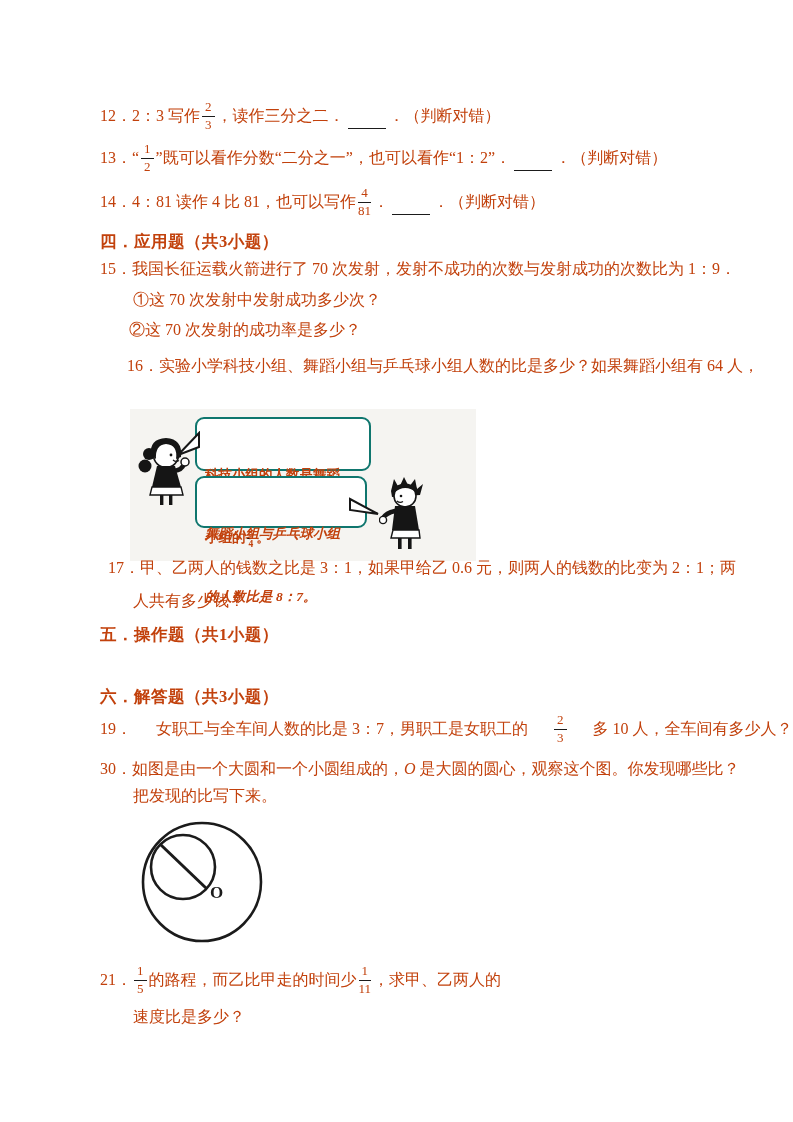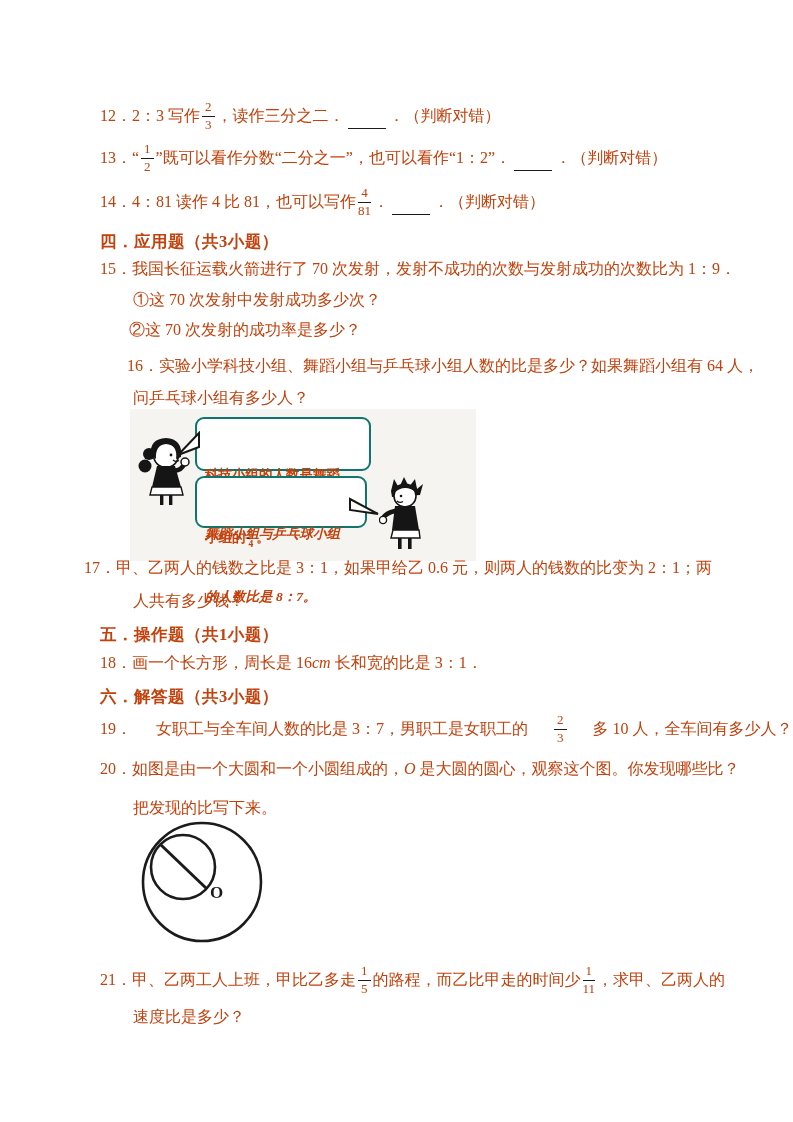--- a/index.html
+++ b/index.html
@@ -67,21 +67,20 @@
     <span>．（判断对错）</span>
   </div>
 
   <div class="row heading" style="left:100px;top:231px;">四．应用题（共3小题）</div>
 
   <div class="row" style="left:100px;top:259px;"><span>15．</span><span>我国长征运载火箭进行了 70 次发射，发射不成功的次数与发射成功的次数比为 1：9．</span></div>
   <div class="row" style="left:133px;top:290px;">①这 70 次发射中发射成功多少次？</div>
   <div class="row" style="left:129px;top:320px;">②这 70 次发射的成功率是多少？</div>
 
   <div class="row" style="left:100px;top:356px;margin-left:27px;"><span>16．</span><span>实验小学科技小组、舞蹈小组与乒乓球小组人数的比是多少？如果舞蹈小组有 64 人，</span></div>
-  <div class="row" style="left:133px;top:388px;">问乒乓球小组有多少人？</div>
 
   <div class="fig16">
 
     <svg class="figsvg" style="left:6px;top:24px;" width="58" height="74" viewBox="0 0 58 74">
       <circle cx="9" cy="33" r="6.5" fill="#151515"></circle>
       <circle cx="13" cy="21" r="6" fill="#151515"></circle>
       <circle cx="30" cy="22" r="12.5" fill="#ffffff" stroke="#151515" stroke-width="1.6"></circle>
       <path d="M15 22 Q13 6 30 5 Q47 6 45 24 L40 26 Q42 12 30 11 Q19 12 20 26 Z" fill="#151515"></path>
       <circle cx="35" cy="22" r="1.4" fill="#151515"></circle>
       <path d="M37 27 q3 2.5 6 0.5" stroke="#151515" stroke-width="1.2" fill="none"></path>
@@ -117,49 +116,47 @@
       <path d="M18 26 q3 2.5 6 0.5" stroke="#151515" stroke-width="1.2" fill="none"></path>
       <path d="M16 31 L36 31 L40 55 L13 55 Z" fill="#151515"></path>
       <path d="M16 36 Q7 38 4 43" stroke="#151515" stroke-width="4.5" fill="none" stroke-linecap="round"></path>
       <circle cx="4" cy="45" r="3.6" fill="#ffffff" stroke="#151515" stroke-width="1.4"></circle>
       <path d="M14 55 L40 55 L41 63 L12 63 Z" fill="#ffffff" stroke="#151515" stroke-width="1.4"></path>
       <rect x="19" y="63" width="3.6" height="11" fill="#151515"></rect>
       <rect x="29" y="63" width="3.6" height="11" fill="#151515"></rect>
     </svg>
   </div>
 
-  <div class="row" style="left:84px;top:558px;"><span>17．</span><span>甲、乙两人的钱数之比是 3：1，如果甲给乙 0.6 元，则两人的钱数的比变为 2：1；两</span></div>
+  <div class="row" style="left:108px;top:558px;"><span>17．</span><span>甲、乙两人的钱数之比是 3：1，如果甲给乙 0.6 元，则两人的钱数的比变为 2：1；两</span></div>
   <div class="row" style="left:133px;top:591px;">人共有多少钱？</div>
 
   <div class="row heading" style="left:100px;top:624px;">五．操作题（共1小题）</div>
 
-  <div class="row" style="left:100px;top:653px;"><span>18．</span><span>画一个长方形，周长是 16</span><span class="italic">cm</span><span> 长和宽的比是 3：1．</span></div>
 
   <div class="row heading" style="left:100px;top:686px;">六．解答题（共3小题）</div>
 
   <div class="frow" style="left:100px;top:709px;height:40px;gap:24px;">
     <span>19．</span>
     <span>女职工与全车间人数的比是 3：7，男职工是女职工的</span>
     <span class="frac"><span class="fn">2</span><span class="fd">3</span></span>
     <span>多 10 人，全车间有多少人？</span>
   </div>
 
-  <div class="row" style="left:100px;top:759px;"><span>20．</span><span>如图是由一个大圆和一个小圆组成的，</span><span class="italic">O</span><span> 是大圆的圆心，观察这个图。你发现哪些比？</span></div>
-  <div class="row" style="left:133px;top:786px;margin-top:12px;">把发现的比写下来。</div>
+  <div class="row" style="left:100px;top:759px;"><span>30．</span><span>如图是由一个大圆和一个小圆组成的，</span><span class="italic">O</span><span> 是大圆的圆心，观察这个图。你发现哪些比？</span></div>
+  <div class="row" style="left:133px;top:786px;">把发现的比写下来。</div>
 
   <svg class="fig20" width="135" height="138" viewBox="0 0 135 138">
     <circle cx="65" cy="70" r="59" fill="none" stroke="#1b1b1b" stroke-width="2.6"></circle>
     <circle cx="46" cy="55" r="32" fill="none" stroke="#1b1b1b" stroke-width="2.6"></circle>
     <line x1="24" y1="33" x2="70" y2="77" stroke="#1b1b1b" stroke-width="3"></line>
     <text x="73" y="86" font-size="17" font-weight="bold" font-family="Liberation Serif, serif" fill="#1b1b1b">O</text>
   </svg>
 
   <div class="frow" style="left:100px;top:959px;height:42px;">
     <span>21．</span>
-    <span>甲、乙两工人上班，甲比乙多走</span>
     <span class="frac"><span class="fn">1</span><span class="fd">5</span></span>
     <span>的路程，而乙比甲走的时间少</span>
     <span class="frac"><span class="fn">1</span><span class="fd">11</span></span>
     <span>，求甲、乙两人的</span>
   </div>
   <div class="row" style="left:133px;top:1007px;">速度比是多少？</div>
 
 </div>
 
 </body></html>

